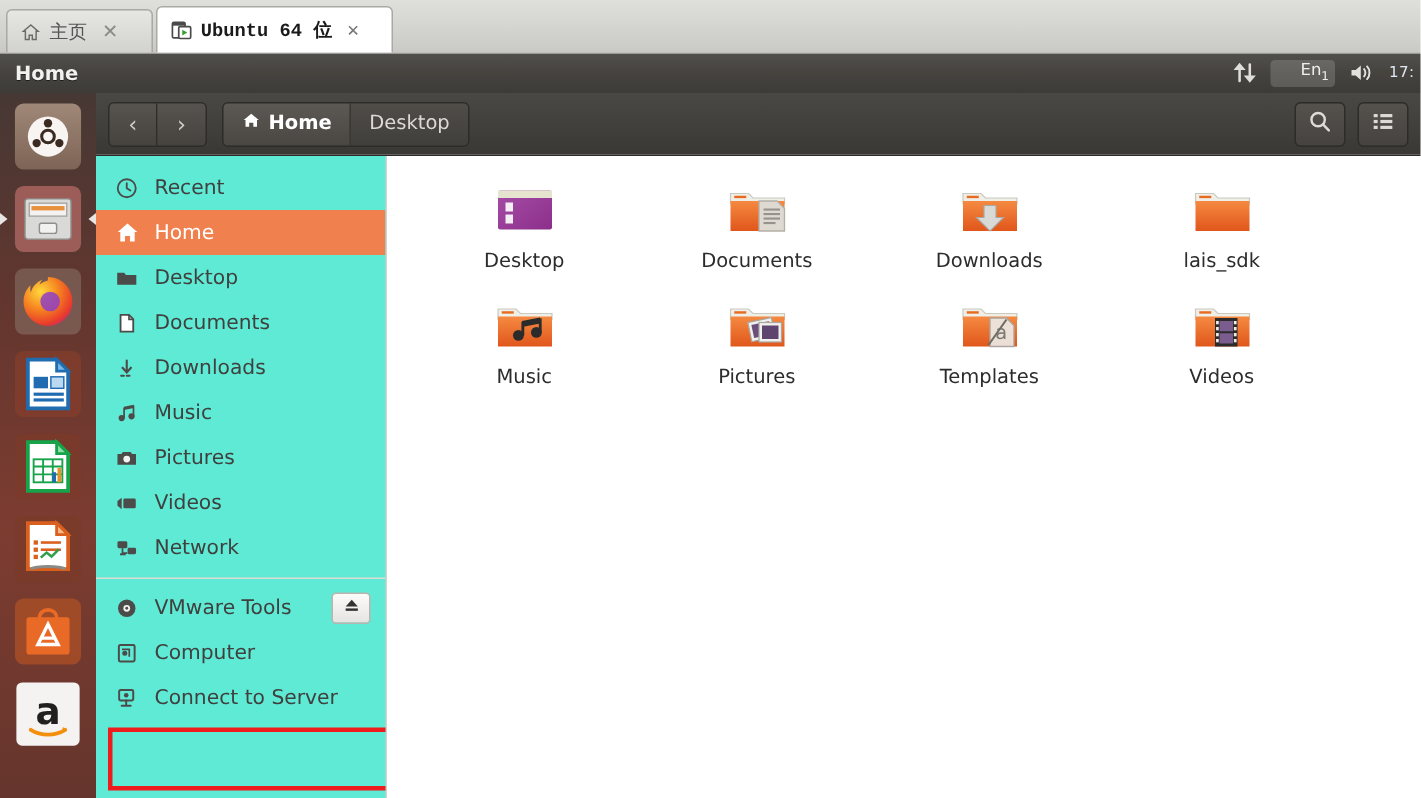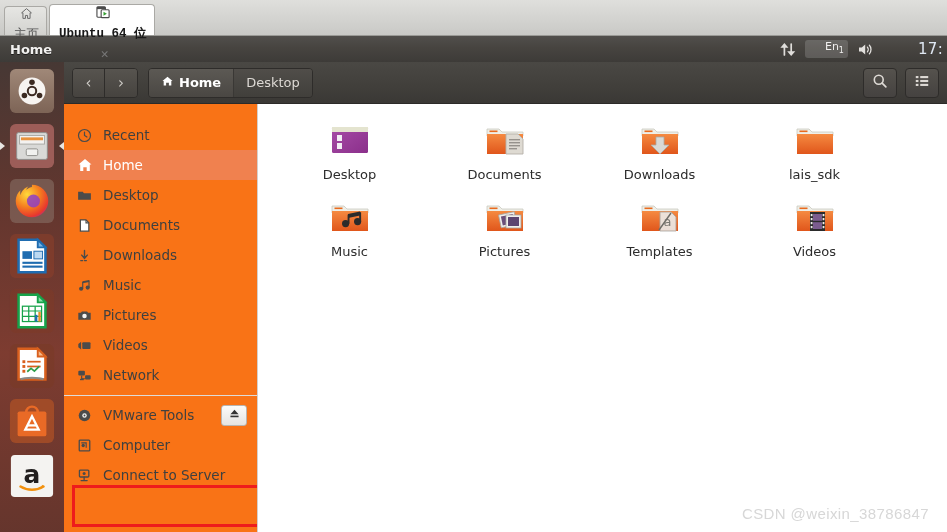--- a/index.html
+++ b/index.html
@@ -13,27 +13,26 @@
   
   .vm-tabstrip {
     position: absolute; left: 0; top: 0; width: 947px; height: 36px;
     background: linear-gradient(to bottom, #dfdfdc 0%, #d3d3d0 55%, #c9c9c6 100%);
     border-bottom: 1px solid #9a9a96;
     display: flex; align-items: flex-end;
     padding-left: 4px;
   }
   .vm-tab {
     height: 29px; display: flex; align-items: center;
-    padding: 0 7px 0 9px; gap: 6px;
+    padding: 0 22px 0 9px; gap: 6px;
     border: 1px solid #aaa9a5;
     border-bottom: none;
     border-radius: 4px 4px 0 0;
     font-size: 12px; color: #2c2c2c;
     position: relative;
-    flex-direction: column;
   }
   .vm-tab.inactive {
     background: linear-gradient(to bottom, #e6e6e3, #d2d2cf);
     color: #555;
     margin-right: 2px;
   }
   .vm-tab.active {
     background: #ffffff;
     color: #1a1a1a;
     font-weight: bold;
@@ -71,21 +70,21 @@
     margin-left: auto; display: flex; align-items: center; gap: 9px;
     padding-right: 4px;
   }
   .tp-icon { display: flex; align-items: center; opacity: .95; }
   .kbd-badge {
     background: rgba(255,255,255,.16);
     border-radius: 3px; padding: 1px 4px 2px 20px;
     font-size: 11px; color: #f0efee; line-height: 1.1;
   }
   .kbd-badge sub { font-size: 8px; }
-  .clock { font-size: 15px; color: #dfe7f2; letter-spacing: .3px; margin-left: 34px; }
+  .clock { font-size: 10px; color: #dfe7f2; letter-spacing: .3px; }
 
   
   .launcher {
     position: absolute; left: 0; top: 62px; width: 64px; height: 470px;
     background: linear-gradient(to bottom,
         rgba(63,48,44,.96) 0%,
         rgba(92,46,38,.96) 30%,
         rgba(120,52,40,.96) 62%,
         rgba(95,45,36,.96) 100%);
     display: flex; flex-direction: column; align-items: center;
@@ -151,23 +150,23 @@
     background: linear-gradient(to bottom, #55524d, #454240);
     border: 1px solid #2e2c2a;
     display: flex; align-items: center; justify-content: center;
     color: #d9d6d1;
   }
 
   .nt-body { display: flex; height: 428px; }
 
   
   .nt-sidebar {
-    width: 194px; background: #f97316;
+    width: 194px; background: #5eead4;
     border-right: 1px solid #d3d0cd;
-    padding-top: 16px; position: relative;
+    padding-top: 6px; position: relative;
     overflow: hidden;
   }
   .side-item {
     height: 30px; display: flex; align-items: center;
     padding-left: 12px; gap: 10px;
     font-size: 13.5px; color: #40403f;
   }
   .side-item.selected { background: #f0814f; color: #ffffff; }
   .side-ico { width: 17px; height: 17px; display:flex; align-items:center; justify-content:center; flex: 0 0 17px; }
   .side-label { white-space: nowrap; }
@@ -673,16 +672,15 @@
                 <rect x="31.6" y="33" width="1.8" height="2.2"></rect>
               </g>
             <path d="M22 28.5h9" stroke="#2b2b2b" stroke-width="1.4"></path>
           </svg>
           <div class="file-name">Videos</div>
         </div>
 
 
       </div>
 
-      <div class="watermark">CSDN @weixin_38786847</div>
     </div>
   </div>
 </div>
 
 </body></html>

